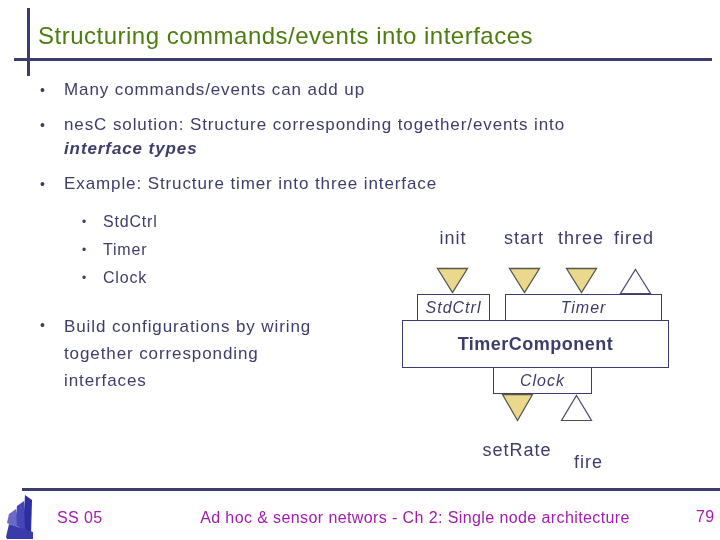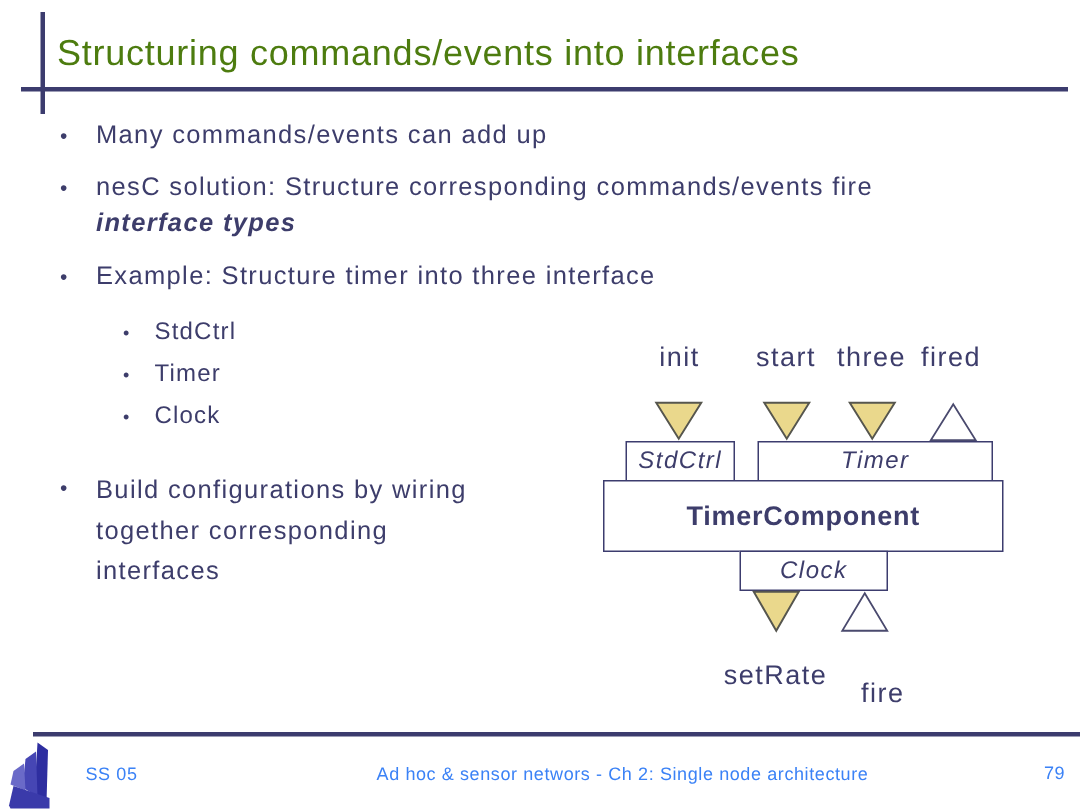--- a/index.html
+++ b/index.html
@@ -30,40 +30,40 @@
   
   .dg-label{position:absolute;font-size:18px;letter-spacing:1px;transform:translateX(-50%);white-space:nowrap;}
   .tri{position:absolute;display:block;}
   .box{
     position:absolute;background:#ffffff;border:1.5px solid #3c3c6e;box-sizing:border-box;
     display:flex;align-items:center;justify-content:center;
   }
   .box-iface{font-style:italic;font-size:16px;letter-spacing:1px;}
   .box-comp{font-weight:700;font-size:18px;letter-spacing:0.5px;}
   
-  .footer-text{position:absolute;font-size:12px;letter-spacing:0.4px;color:#3b82f6;white-space:nowrap;}
+  .footer-text{position:absolute;font-size:16px;letter-spacing:0.4px;color:#a21caf;white-space:nowrap;}
   .logo{position:absolute;left:5px;top:494px;}
 </style>
 </head>
 <body>
 
 <div class="slide">
 
   <div class="vline"></div>
   <h1 class="title">Structuring commands/events into interfaces</h1>
   <div class="hrule"></div>
 
   <div class="bullets">
     <div class="b-item">
       <span class="b-dot">•</span>
       <span class="b-txt">Many commands/events can add up</span>
     </div>
     <div class="b-item">
       <span class="b-dot">•</span>
-      <span class="b-txt"><span>nesC solution: Structure corresponding commands/events fire </span><em class="iface">interface types</em></span>
+      <span class="b-txt"><span>nesC solution: Structure corresponding together/events into </span><em class="iface">interface types</em></span>
     </div>
     <div class="b-item">
       <span class="b-dot">•</span>
       <span class="b-txt">Example: Structure timer into three interface</span>
     </div>
   </div>
 
   <div class="sub-bullets">
     <div class="s-item">
       <span class="s-dot">•</span>

